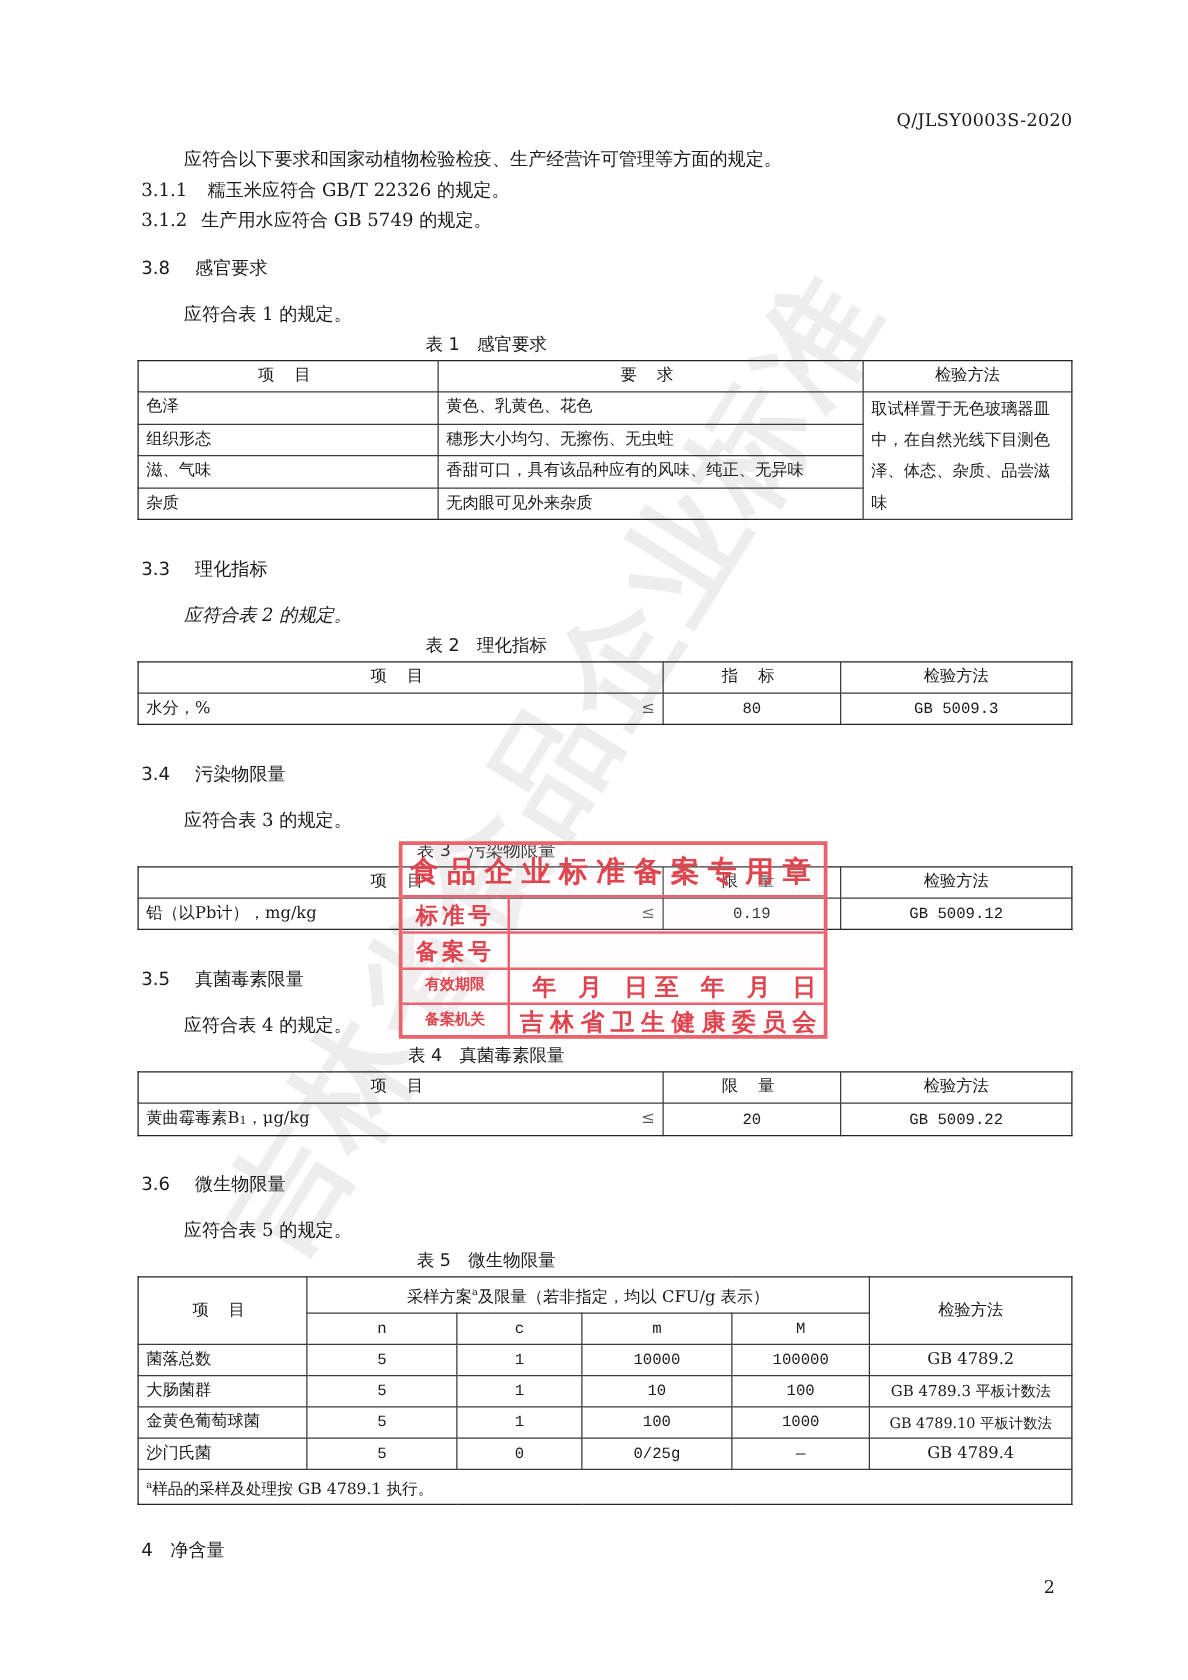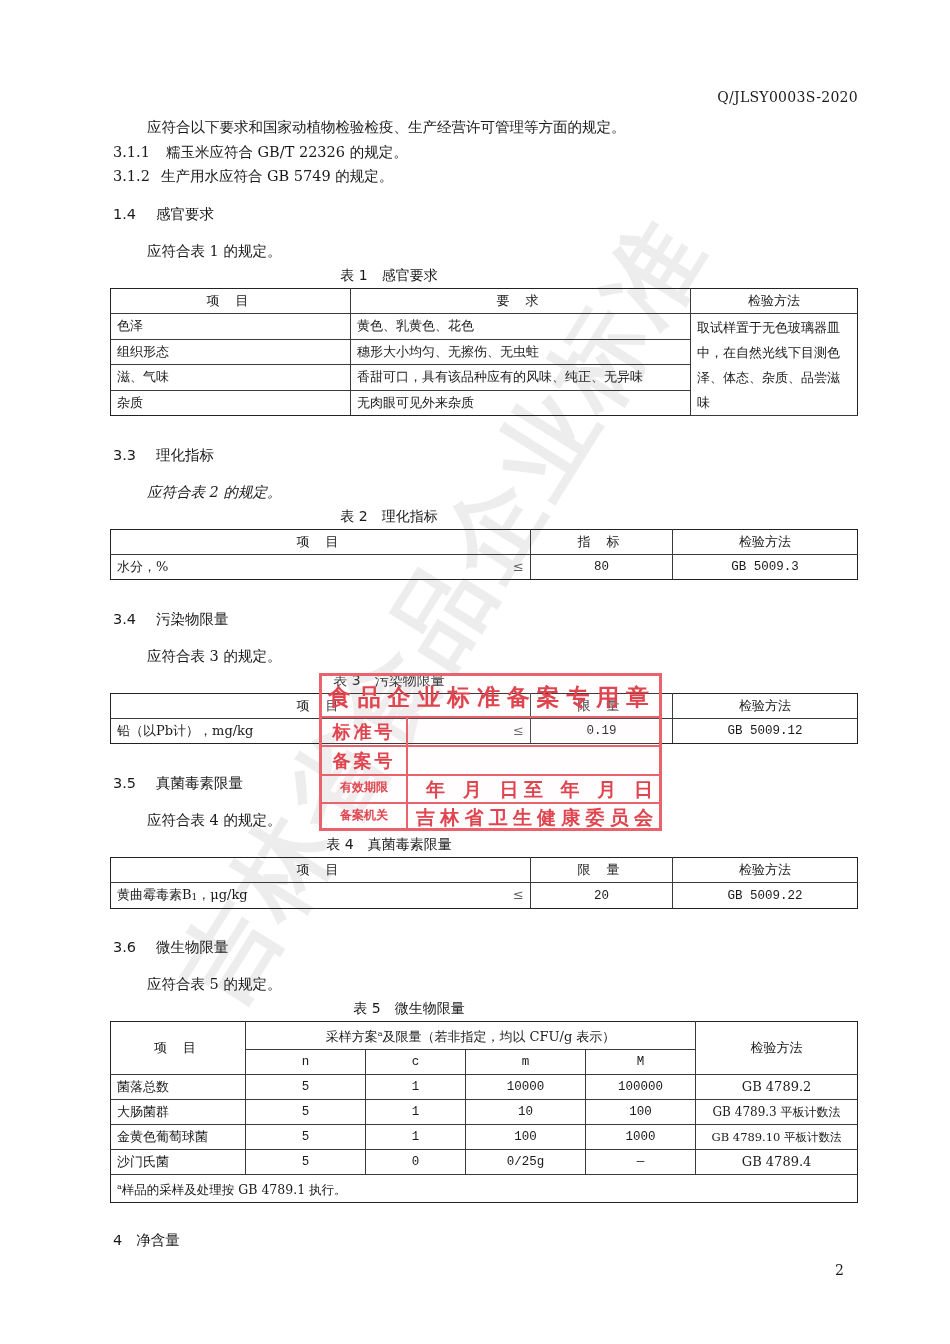--- a/index.html
+++ b/index.html
@@ -76,21 +76,21 @@
 
   <div class="abs para" style="left:147px; top:118px;">应符合以下要求和国家动植物检验检疫、生产经营许可管理等方面的规定。</div>
   <div class="abs para" style="left:113px; top:143px;">
     <span>3.1.1</span><span style="display:inline-block;width:16px"></span><span>糯玉米应符合 GB/T 22326 的规定。</span>
   </div>
   <div class="abs para" style="left:113px; top:167px;">
     <span>3.1.2</span><span style="display:inline-block;width:11px"></span><span>生产用水应符合 GB 5749 的规定。</span>
   </div>
 
   <div class="abs heading" style="left:113px; top:205px;">
-    <span>1.4</span><span style="display:inline-block;width:20px"></span><span>感官要求</span>
+    <span>3.8</span><span style="display:inline-block;width:20px"></span><span>感官要求</span>
   </div>
   <div class="abs para" style="left:147px; top:242px;">应符合表 1 的规定。</div>
   <div class="abs caption" style="top:267px;">
     <span class="num">表 1</span><span>感官要求</span>
   </div>
   <table class="t t1" style="top:288px;">
     <colgroup>
         <col style="width:240px">
         <col style="width:340px">
         <col style="width:167px">
@@ -199,21 +199,21 @@
       <td class="c mono">20</td>
       <td class="c mono">GB 5009.22</td>
     </tr>
   </tbody>
     </table>
 
   <div class="abs heading" style="left:113px; top:938px;">
     <span>3.6</span><span style="display:inline-block;width:20px"></span><span>微生物限量</span>
   </div>
   <div class="abs para" style="left:147px; top:975px;">应符合表 5 的规定。</div>
-  <div class="abs caption" style="top:1000px;padding-left:20px;">
+  <div class="abs caption" style="top:1000px;">
     <span class="num">表 5</span><span>微生物限量</span>
   </div>
   <table class="t" style="top:1021px;">
     <colgroup>
       <col style="width:135px">
         <col style="width:120px">
         <col style="width:100px">
         <col style="width:120px">
         <col style="width:110px">
         <col style="width:162px">

